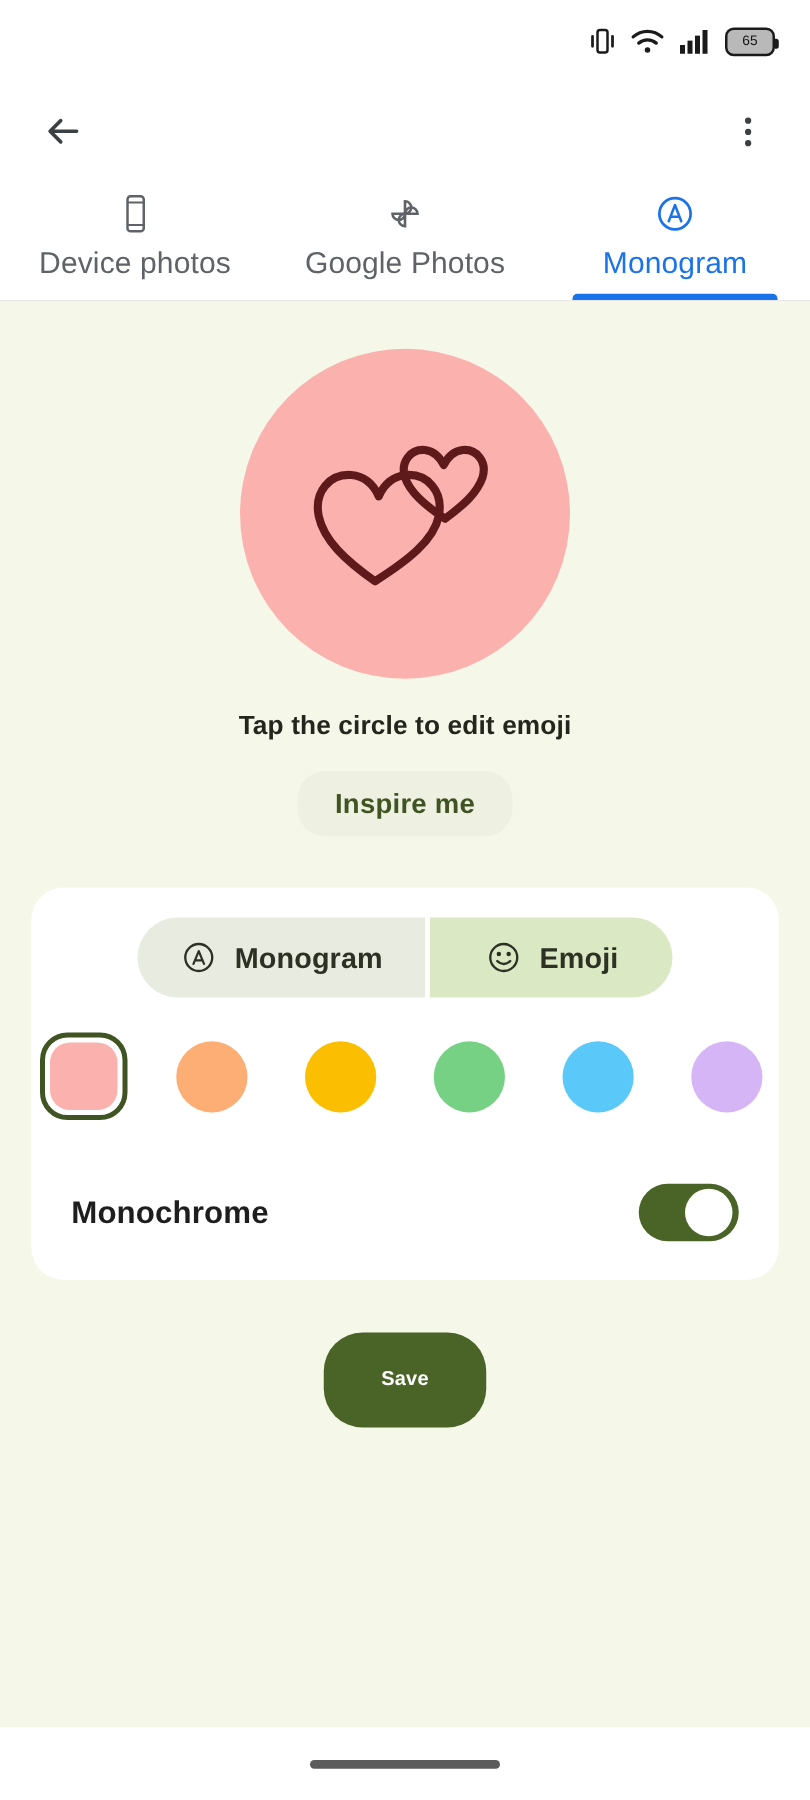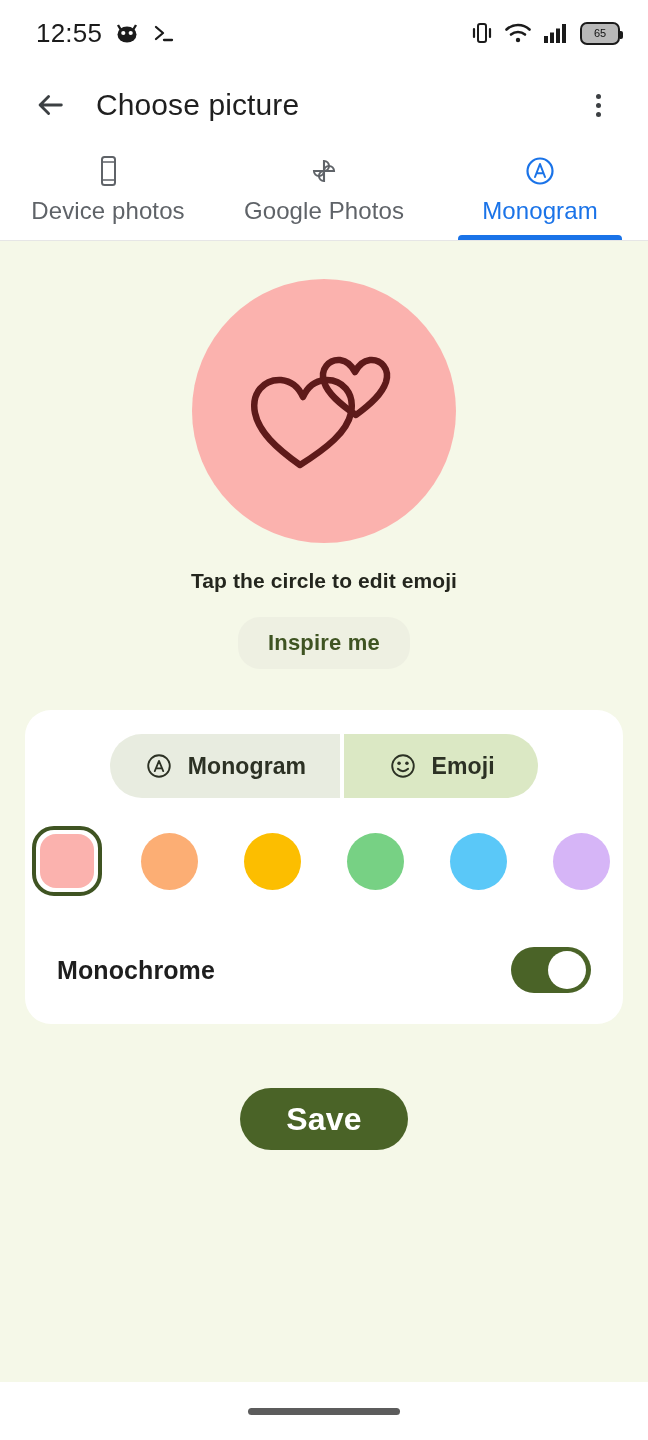--- a/index.html
+++ b/index.html
@@ -159,54 +159,41 @@
   .toggle {
     width: 80px; height: 46px; border-radius: 23px; background: #4a6327;
     position: relative; cursor: pointer;
   }
   .toggle .knob {
     position: absolute; top: 4px; right: 5px;
     width: 38px; height: 38px; border-radius: 50%; background: #ffffff;
   }
 
   .save-btn {
-    margin-top: 64px;
-    padding: 0 46px; height: 62px; border-radius: 31px;
-    background: #4a6327; color: #ffffff; font-size: 32px;
+    margin-top: 42px;
+    padding: 0 46px; height: 76px; border-radius: 31px;
+    background: #4a6327; color: #ffffff; font-size: 16px;
     display: flex; align-items: center; justify-content: center;
     cursor: pointer; border: none; letter-spacing: .2px;
     font-family: "Liberation Sans", sans-serif;
   }
 
   
   .nav-bar {
     flex: 0 0 58px; height: 58px; background: #ffffff;
     display: flex; align-items: center; justify-content: center;
   }
   .home-pill { width: 152px; height: 7px; border-radius: 4px; background: #5c5c5c; }
 </style>
 </head>
 <body>
 
 <div id="screen">
 
   <div class="status-bar">
-    <div class="status-left">
-      <span class="status-clock">12:55</span>
-      <svg class="icon-cat" viewBox="0 0 26 22">
-        <path d="M4 3 L7 8 M22 3 L19 8" stroke="#1b1b1b" stroke-width="2.4" fill="none"></path>
-        <ellipse cx="13" cy="12.5" rx="9.5" ry="8" fill="#1b1b1b"></ellipse>
-        <circle cx="9.3" cy="11" r="2.1" fill="#ffffff"></circle>
-        <circle cx="16.7" cy="11" r="2.1" fill="#ffffff"></circle>
-      </svg>
-      <svg class="icon-term" viewBox="0 0 24 22">
-        <path d="M4 5 L11 11 L4 17" stroke="#1b1b1b" stroke-width="2.3" fill="none" stroke-linecap="round" stroke-linejoin="round"></path>
-        <path d="M12 18 L20 18" stroke="#1b1b1b" stroke-width="2.3" stroke-linecap="round"></path>
-      </svg>
-    </div>
     <div class="status-spacer"></div>
     <div class="status-right">
       <svg class="icon-vibrate" viewBox="0 0 22 24">
         <rect x="7" y="3" width="8" height="18" rx="2" stroke="#1b1b1b" stroke-width="2" fill="none"></rect>
         <path d="M3 8 L3 16 M19 8 L19 16" stroke="#1b1b1b" stroke-width="2.2" stroke-linecap="round"></path>
       </svg>
       <svg class="icon-wifi" viewBox="0 0 28 22">
         <path d="M2.5 7.5 A17 17 0 0 1 25.5 7.5" stroke="#1b1b1b" stroke-width="2.6" fill="none" stroke-linecap="round"></path>
         <path d="M7 12.5 A11 11 0 0 1 21 12.5" stroke="#1b1b1b" stroke-width="2.6" fill="none" stroke-linecap="round"></path>
         <circle cx="14" cy="18" r="2.2" fill="#1b1b1b"></circle>
@@ -222,21 +209,20 @@
       </div>
     </div>
   </div>
 
   <div class="app-bar">
     <div class="back-btn">
       <svg width="34" height="34" viewBox="0 0 24 24">
         <path d="M20 12 H5 M11 6 L5 12 L11 18" stroke="#3c4043" stroke-width="2" fill="none" stroke-linecap="round" stroke-linejoin="round"></path>
       </svg>
     </div>
-    <div class="app-title">Choose picture</div>
     <div class="appbar-spacer"></div>
     <div class="overflow-btn">
       <i></i>
       <i></i>
       <i></i>
     </div>
   </div>
 
   <div class="tabs">
 

